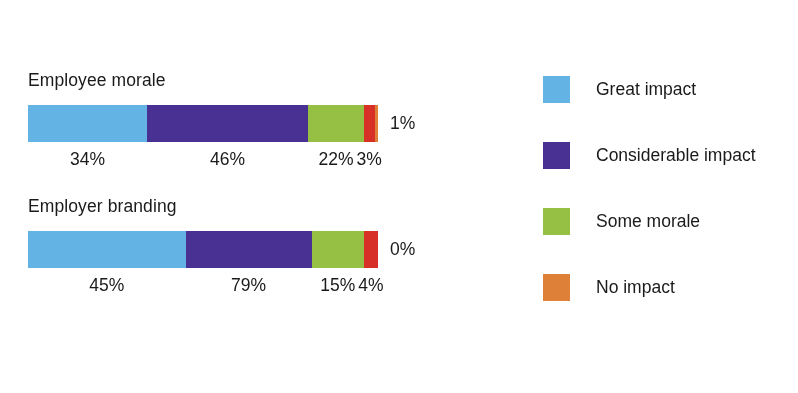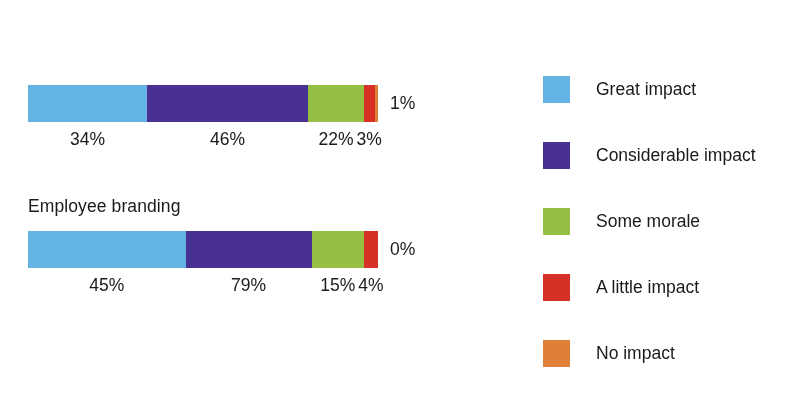--- a/index.html
+++ b/index.html
@@ -120,40 +120,41 @@
     color: #1a1a1a;
     white-space: nowrap;
   }
 </style>
 </head>
 <body>
 
 <div id="chart-root">
 
   <div class="bar-group" id="group-0">
+    <div class="group-title">Employee morale</div>
     <div class="bar-row">
       <div class="stack" id="stack-0">
           <span class="seg" style="width: 119px; background: rgb(99, 179, 229);"></span>
           <span class="seg" style="width: 161px; background: rgb(73, 49, 147);"></span>
           <span class="seg" style="width: 56px; background: rgb(149, 192, 68);"></span>
           <span class="seg" style="width: 10.5px; background: rgb(214, 48, 39);"></span>
           <span class="seg" style="width: 3.5px; background: rgb(223, 128, 56);"></span>
         </div>
       <div class="outside-label">1%</div>
     </div>
     <div class="labels" id="labels-0">
         <span class="seg-label" style="left: 59.5px;">34%</span>
         <span class="seg-label" style="left: 199.5px;">46%</span>
         <span class="seg-label" style="left: 308px;">22%</span>
         <span class="seg-label" style="left: 341.25px;">3%</span>
       </div>
   </div>
 
   <div class="bar-group" id="group-1">
-    <div class="group-title">Employee branding</div>
+    <div class="group-title">Employer branding</div>
     <div class="bar-row">
       <div class="stack" id="stack-1">
           <span class="seg" style="width: 157.5px; background: rgb(99, 179, 229);"></span>
           <span class="seg" style="width: 126px; background: rgb(73, 49, 147);"></span>
           <span class="seg" style="width: 52.5px; background: rgb(149, 192, 68);"></span>
           <span class="seg" style="width: 14px; background: rgb(214, 48, 39);"></span>
         </div>
       <div class="outside-label">0%</div>
     </div>
     <div class="labels" id="labels-1">
@@ -171,22 +172,18 @@
     </div>
     <div class="legend-item">
       <span class="legend-swatch" style="background: rgb(73, 49, 147);"></span>
       <span class="legend-label">Considerable impact</span>
     </div>
     <div class="legend-item">
       <span class="legend-swatch" style="background: rgb(149, 192, 68);"></span>
       <span class="legend-label">Some morale</span>
     </div>
     <div class="legend-item">
-      <span class="legend-swatch" style="background: rgb(214, 48, 39);"></span>
-      <span class="legend-label">A little impact</span>
-    </div>
-    <div class="legend-item">
       <span class="legend-swatch" style="background: rgb(223, 128, 56);"></span>
       <span class="legend-label">No impact</span>
     </div>
   </div>
 
 </div>
 
 </body></html>

